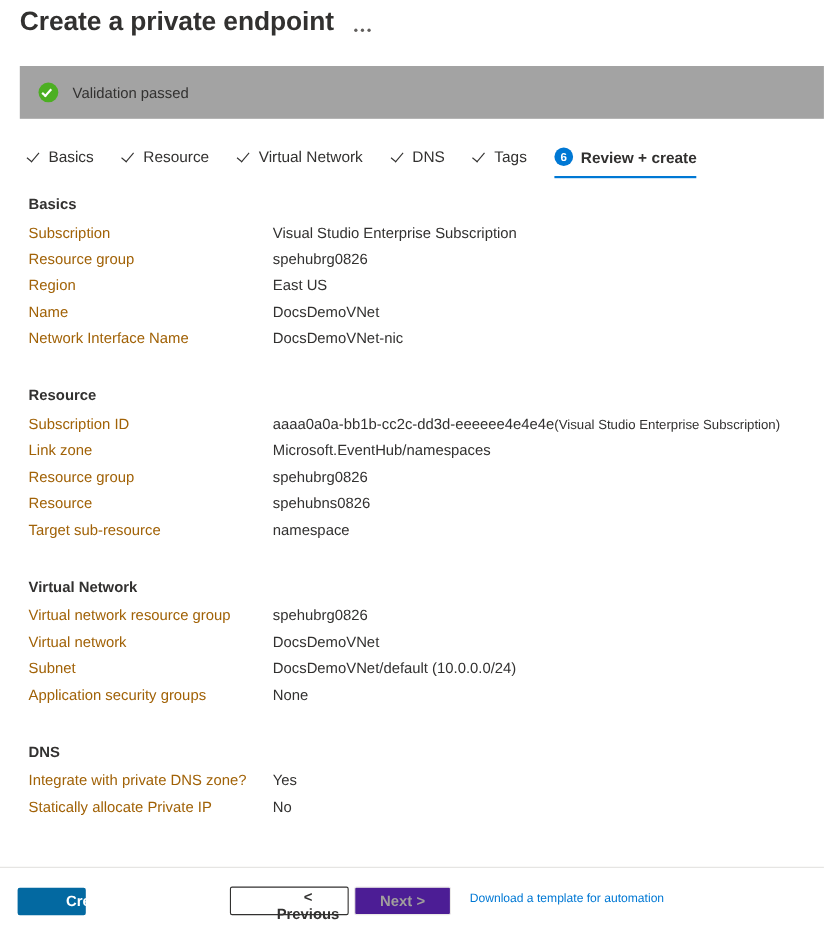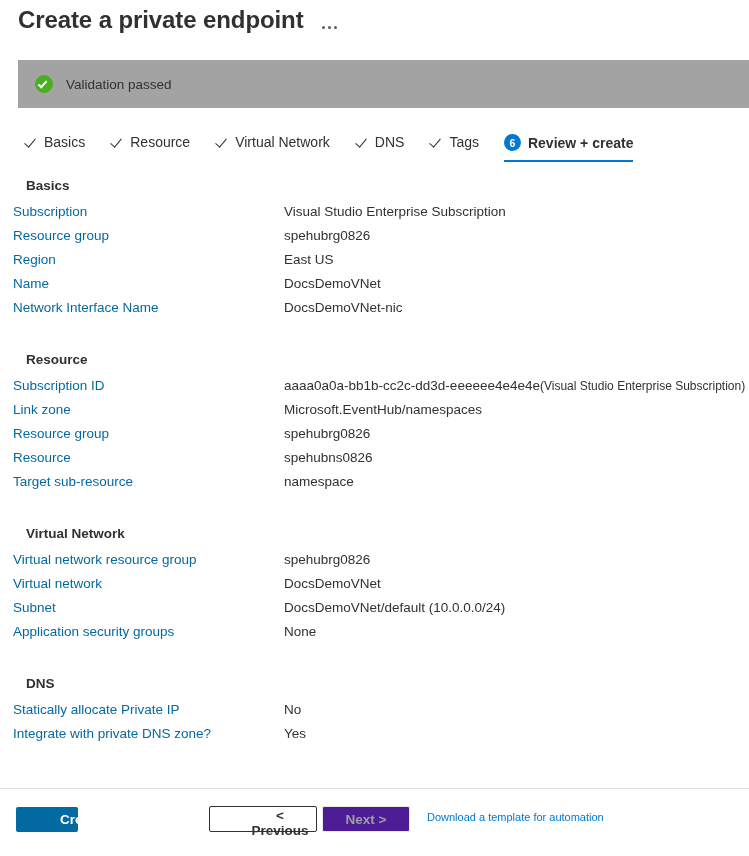--- a/index.html
+++ b/index.html
@@ -162,29 +162,28 @@
     margin-bottom: 11px;
   }
   .kv-row {
     display: flex;
     align-items: baseline;
     height: 24px;
     font-size: 13.5px;
   }
   .kv-label {
     width: 248px;
-    padding-left: 13px;
-    box-sizing: border-box;
-    color: #0369a1;
+    padding-left: 26px;
+    box-sizing: border-box;
+    color: #a16207;
     white-space: nowrap;
   }
   .kv-value {
     color: #323130;
     white-space: nowrap;
-    margin-left: 36px;
   }
   .kv-value .sub-paren {
     font-size: 12px;
     color: #323130;
   }
   .section-gap {
     height: 22px;
   }
 
   
@@ -368,26 +367,26 @@
       </div>
       <div class="kv-row">
         <div class="kv-label">Application security groups</div>
         <div class="kv-value">None</div>
       </div>
     </div>
     <div class="section-gap"></div>
     <div class="section">
       <div class="section-heading">DNS</div>
       <div class="kv-row">
+        <div class="kv-label">Integrate with private DNS zone?</div>
+        <div class="kv-value">Yes</div>
+      </div>
+      <div class="kv-row">
         <div class="kv-label">Statically allocate Private IP</div>
         <div class="kv-value">No</div>
-      </div>
-      <div class="kv-row">
-        <div class="kv-label">Integrate with private DNS zone?</div>
-        <div class="kv-value">Yes</div>
       </div>
     </div>
   </div>
 
 <div class="footer-divider"></div>
 <div class="footer"></div>
 <button class="btn btn-create">Create</button>
 <button class="btn btn-previous">&lt; Previous</button>
 <button class="btn btn-next">Next &gt;</button>
 <a class="download-link">Download a template for automation</a>

